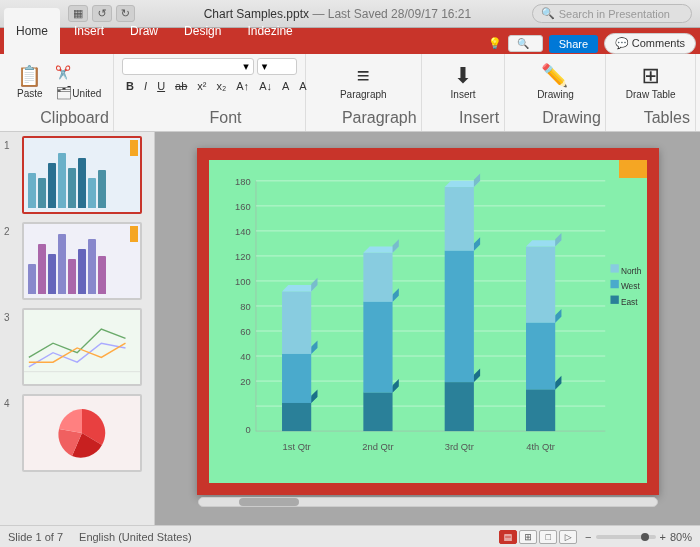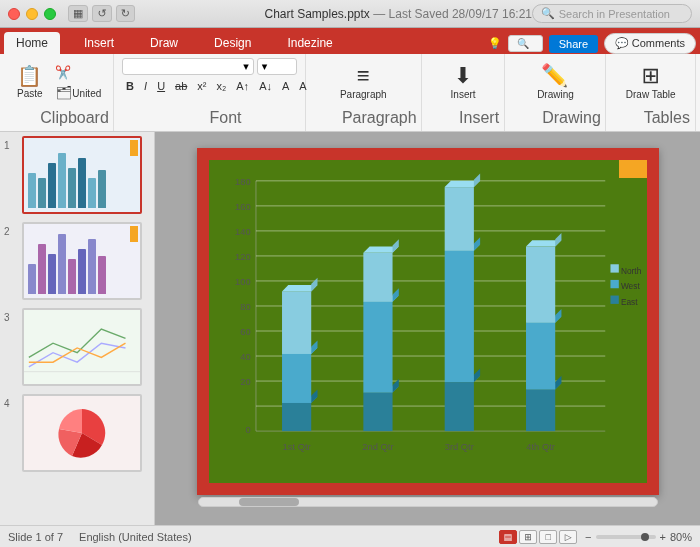--- a/index.html
+++ b/index.html
@@ -14,38 +14,38 @@
       padding: 0 8px;
       border-bottom: 1px solid #b0b0b0;
     }
     .traffic-lights { display: flex; gap: 6px; margin-right: 12px; }
     .traffic-light { width: 12px; height: 12px; border-radius: 50%; cursor: pointer; }
     .tl-close { background: #ff5f57; border: 1px solid #e0443e; }
     .tl-min { background: #ffbd2e; border: 1px solid #dfa123; }
     .tl-max { background: #28c940; border: 1px solid #1aab29; }
     .titlebar-icons { display: flex; gap: 4px; margin-right: 8px; }
     .titlebar-icon { font-size: 11px; color: #555; background: #d0d0d0; border: 1px solid #bbb; border-radius: 3px; padding: 1px 4px; cursor: pointer; }
-    .titlebar-title { flex: 1; text-align: right; font-size: 12px; color: #333; font-weight: 500; }
+    .titlebar-title { flex: 1; text-align: center; font-size: 12px; color: #333; font-weight: 500; }
     .titlebar-search { display: flex; align-items: center; background: #e0e0e0; border: 1px solid #bbb; border-radius: 10px; padding: 2px 8px; width: 160px; font-size: 11px; color: #666; }
 
     
     #ribbon-tabs {
       height: 26px;
       background: #c8342a;
       display: flex;
       align-items: flex-end;
       padding: 0 4px;
     }
     .ribbon-tab {
-      padding: 4px 12px;
+      padding: 16px 12px;
       font-size: 12px;
       cursor: pointer;
       border-radius: 4px 4px 0 0;
       color: #fff;
-      margin-right: 12px;
+      margin-right: 2px;
     }
     .ribbon-tab.active {
       background: #f5f5f5;
       color: #333;
       font-weight: 500;
     }
     .ribbon-tab-right { margin-left: auto; display: flex; align-items: center; gap: 6px; }
     .tell-me { display: flex; align-items: center; font-size: 11px; color: #555; background: #f5f5f5; border: 1px solid #ccc; border-radius: 3px; padding: 2px 8px; cursor: pointer; }
     .share-btn { background: #0078d7; color: white; border: none; border-radius: 3px; padding: 3px 10px; font-size: 11px; cursor: pointer; }
     .comments-btn { background: #f5f5f5; color: #333; border: 1px solid #ccc; border-radius: 12px; padding: 3px 10px; font-size: 11px; cursor: pointer; }
@@ -159,21 +159,21 @@
       position: relative;
       overflow: hidden;
     }
     .slide-red-border {
       position: absolute;
       inset: 0;
       background: #c8342a;
       padding: 12px;
     }
     .slide-inner {
-      background: #4d7c0f;
+      background: #86efac;
       width: 100%;
       height: 100%;
       position: relative;
       overflow: hidden;
     }
     
     .orange-accent {
       position: absolute;
       top: 0;
       right: 0;

